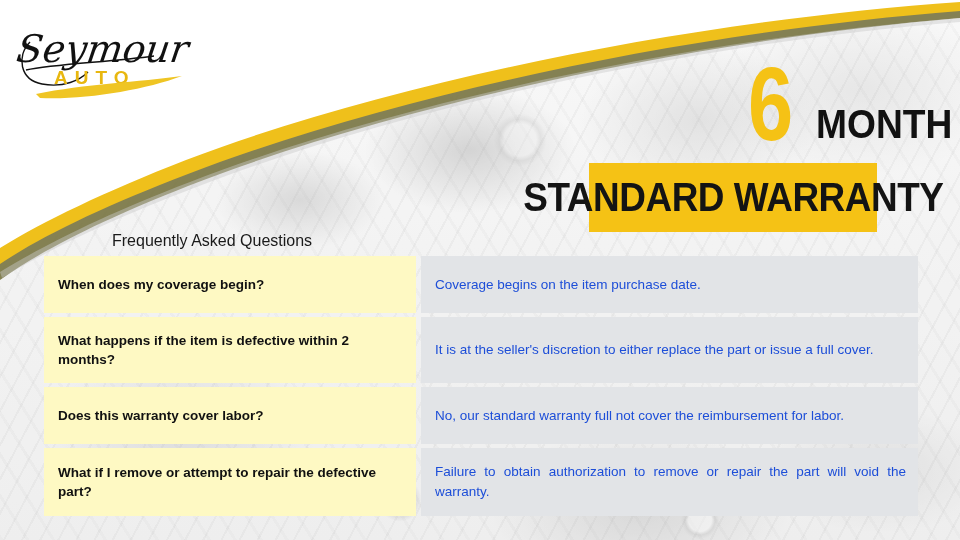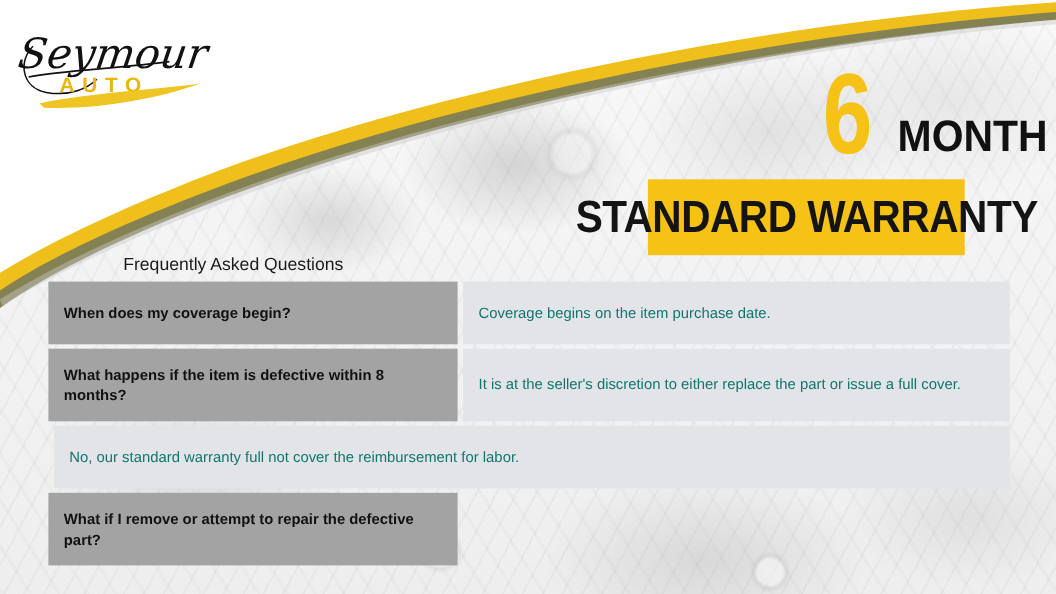--- a/index.html
+++ b/index.html
@@ -80,29 +80,29 @@
     position:absolute;left:112px;top:231px;
     font-family:"Liberation Sans",sans-serif;
     font-weight:normal;font-size:16px;line-height:20px;color:#1a1a1a;
   }
 
   
   .faq-table{position:absolute;left:44px;top:256px;width:874px;}
   .faq-row{display:flex;margin-bottom:4px;}
   .faq-row:last-child{margin-bottom:0;}
   .q-cell{
-    width:372px;flex:0 0 372px;background:#a3a3a3;
+    width:372px;flex:0 0 372px;background:#fef9c3;
     padding:14px 14px 14px 14px;box-sizing:border-box;
     font-weight:bold;font-size:13.5px;line-height:19px;color:#111111;
     display:flex;align-items:center;
   }
   .a-cell{
     flex:1 1 auto;background:#E2E4E7;margin-left:5px;
     padding:14px 12px 14px 14px;box-sizing:border-box;
-    font-size:13.5px;line-height:20px;color:#0f766e;
+    font-size:13.5px;line-height:20px;color:#1d4ed8;
     text-align:justify;text-justify:inter-word;
     display:flex;align-items:center;
   }
   .r1 .q-cell,.r1 .a-cell{min-height:57px;}
   .r2 .q-cell,.r2 .a-cell{min-height:62px;}
   .r3 .q-cell,.r3 .a-cell{min-height:57px;}
   .r4 .q-cell,.r4 .a-cell{min-height:62px;}
 </style>
 </head>
 <body>
@@ -148,27 +148,29 @@
   <div class="faq-heading">Frequently Asked Questions</div>
 
   <div class="faq-table">
 
     <div class="faq-row r1">
       <div class="q-cell">When does my coverage begin?</div>
       <div class="a-cell">Coverage begins on the item purchase date.</div>
     </div>
 
     <div class="faq-row r2">
-      <div class="q-cell">What happens if the item is defective within 8 months?</div>
+      <div class="q-cell">What happens if the item is defective within 2 months?</div>
       <div class="a-cell">It is at the seller's discretion to either replace the part or issue a full cover.</div>
     </div>
 
     <div class="faq-row r3">
+      <div class="q-cell">Does this warranty cover labor?</div>
       <div class="a-cell">No, our standard warranty full not cover the reimbursement for labor.</div>
     </div>
 
     <div class="faq-row r4">
       <div class="q-cell">What if I remove or attempt to repair the defective part?</div>
+      <div class="a-cell">Failure to obtain authorization to remove or repair the part will void the warranty.</div>
     </div>
 
   </div>
 
 </div>
 
 </body></html>

